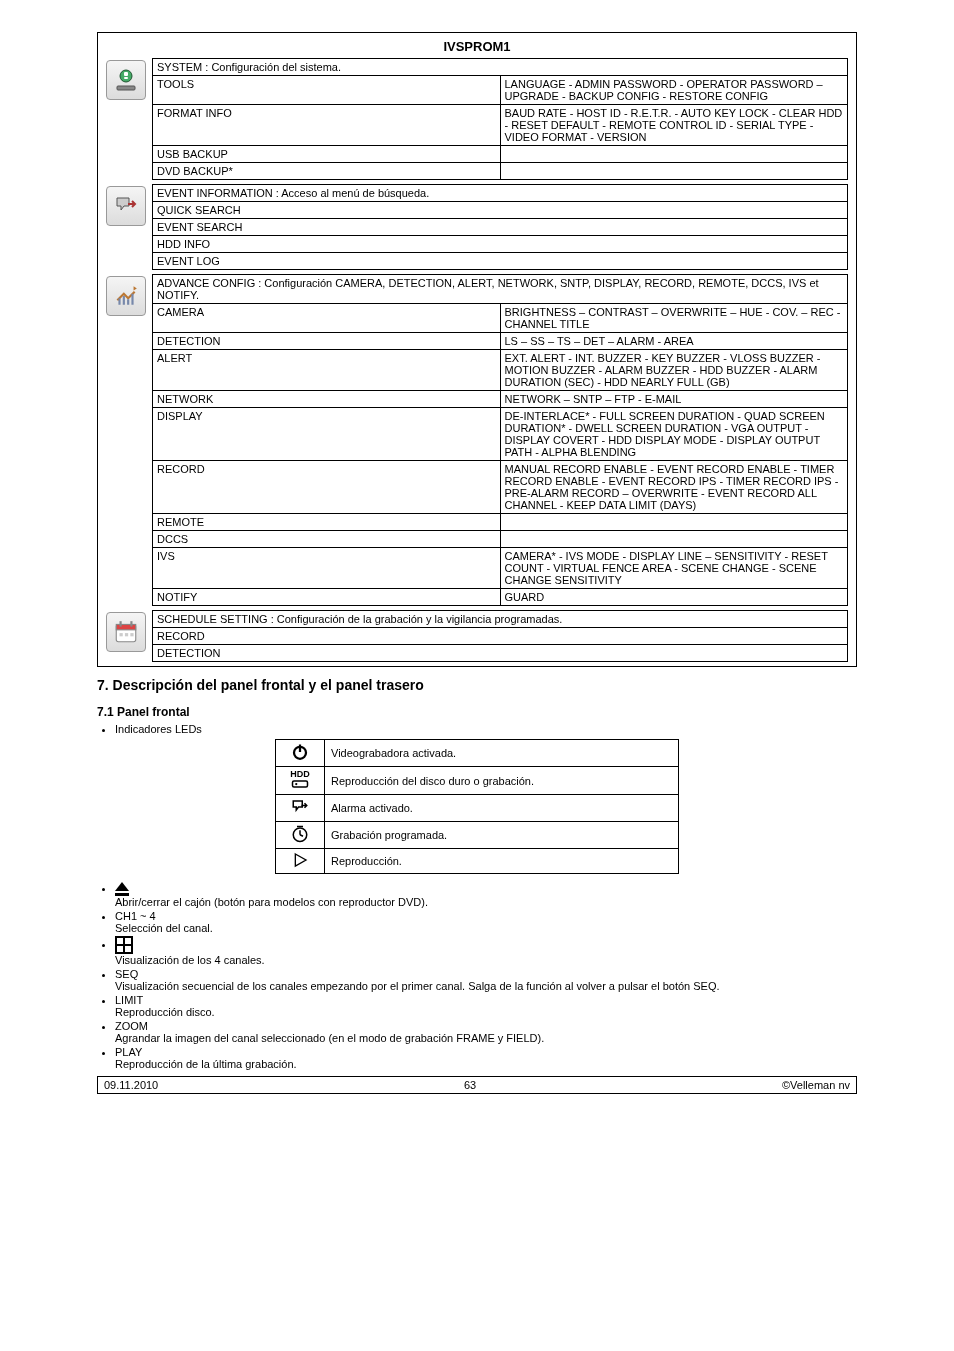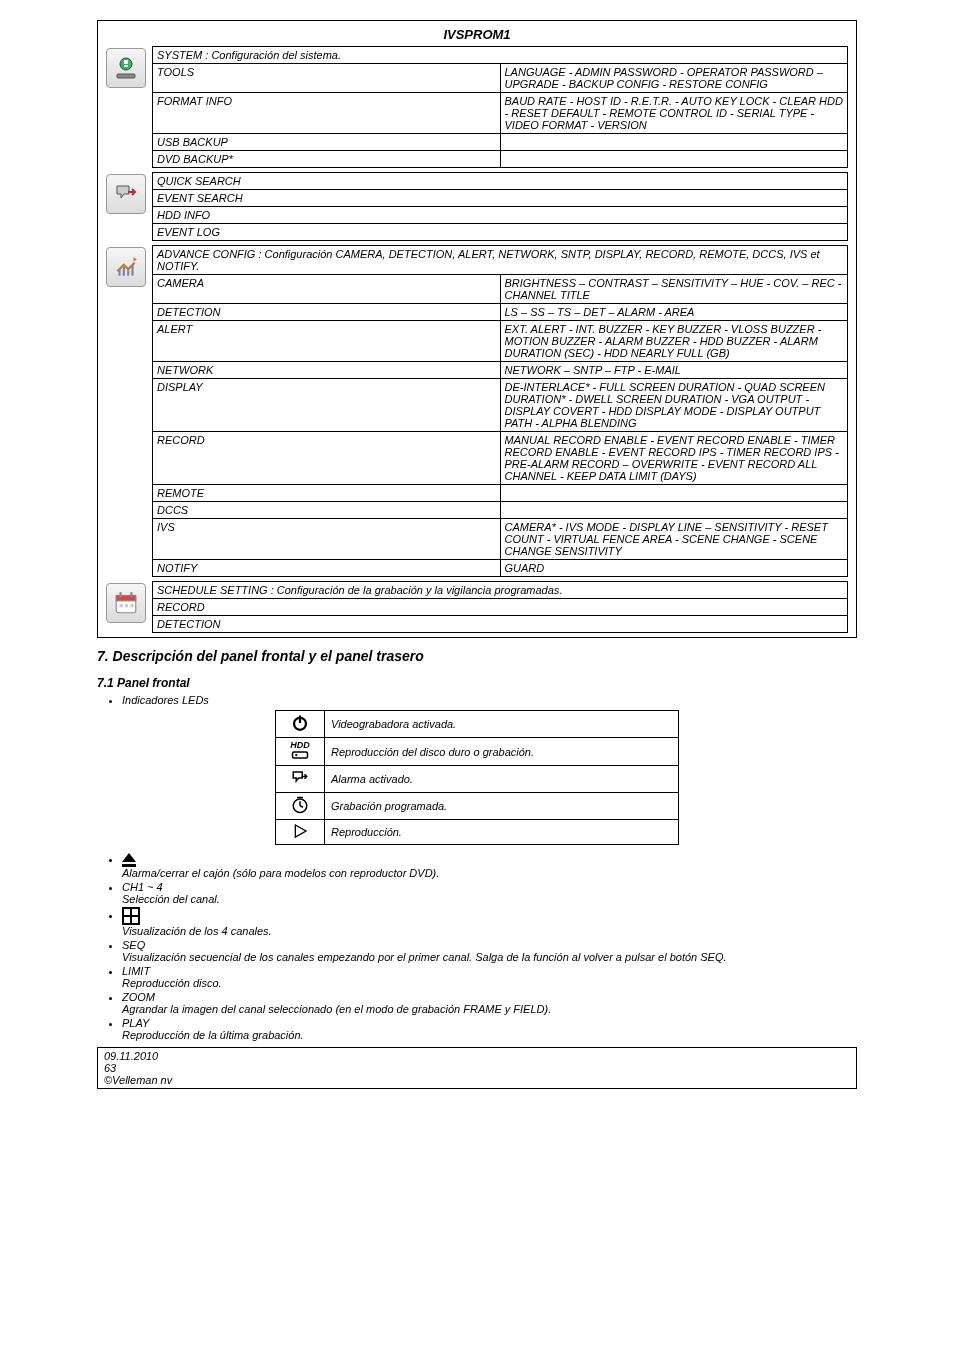--- a/index.html
+++ b/index.html
@@ -6,22 +6,21 @@
     font-family: Verdana, Arial, sans-serif;
     font-size: 11px;
     margin: 0;
     padding: 0;
     background: #fff;
     color: #000;
   }
   .page {
     width: 760px;
     margin: 0 auto;
-    padding: 20px 10px;
-    font-style: italic;
+    padding: 32px 10px;
   }
   .outer {
     border: 1px solid #000;
     padding: 6px 8px 4px 8px;
   }
   .title {
     text-align: center;
     font-weight: bold;
     font-size: 13px;
     margin-bottom: 4px;
@@ -75,21 +74,21 @@
     font-size: 14px;
     font-weight: bold;
     margin: 10px 0 12px 0;
   }
   h3.subsect {
     font-size: 12px;
     font-weight: bold;
     margin: 4px 0;
   }
   ul.bul {
-    margin: 2px 0 2px 25px;
+    margin: 2px 0 2px 18px;
     padding: 0;
   }
   ul.bul > li {
     margin-bottom: 2px;
   }
   .led-table {
     border-collapse: collapse;
     margin: 4px auto 8px auto;
     width: 404px;
   }
@@ -103,21 +102,20 @@
     width: 36px;
     text-align: center;
   }
   .footer {
     border: 1px solid #000;
     display: flex;
     justify-content: space-between;
     padding: 2px 6px;
     margin-top: 6px;
     font-size: 11px;
-    flex-direction: column;
   }
   .quad-icon {
     display:inline-block;
     width:14px;height:14px;
     border:2px solid #000;
     position:relative;
     vertical-align:middle;
   }
   .quad-icon::before {
     content:"";position:absolute;left:50%;top:0;bottom:0;width:2px;background:#000;transform:translateX(-50%);
@@ -183,20 +181,23 @@
         <div class="icon-box">
           <svg width="24" height="24" viewBox="0 0 24 24">
               <path d="M3 4 L15 4 L15 12 L10 12 L7 16 L7 12 L3 12 Z" fill="#ccc" stroke="#555"></path>
               <path d="M18 7 L21 10 L18 13 M14 10 L21 10" stroke="#a33" stroke-width="2" fill="none"></path>
             </svg>
         </div>
       </div>
       <div class="content-col">
         <table class="tbl">
           <tbody>
+              <tr>
+                <td>EVENT INFORMATION : Acceso al menú de búsqueda.</td>
+              </tr>
           <tr>
                 <td>QUICK SEARCH</td>
               </tr>
           <tr>
                 <td>EVENT SEARCH</td>
               </tr>
           <tr>
                 <td>HDD INFO</td>
               </tr>
           <tr>
@@ -218,21 +219,21 @@
         </div>
       </div>
       <div class="content-col">
         <table class="tbl">
           <tbody>
               <tr>
                 <td colspan="2" class="justify">ADVANCE CONFIG : Configuración CAMERA, DETECTION, ALERT, NETWORK, SNTP, DISPLAY, RECORD, REMOTE, DCCS, IVS et NOTIFY.</td>
               </tr>
           <tr>
                 <td class="col-left">CAMERA</td>
-                <td>BRIGHTNESS – CONTRAST – SENSITIVITY – HUE - COV. – REC - CHANNEL TITLE</td>
+                <td>BRIGHTNESS – CONTRAST – OVERWRITE – HUE - COV. – REC - CHANNEL TITLE</td>
               </tr>
           <tr>
                 <td class="col-left">DETECTION</td>
                 <td>LS – SS – TS – DET – ALARM - AREA</td>
               </tr>
           <tr>
                 <td class="col-left">ALERT</td>
                 <td>EXT. ALERT - INT. BUZZER - KEY BUZZER - VLOSS BUZZER - MOTION BUZZER - ALARM BUZZER - HDD BUZZER - ALARM DURATION (SEC) - HDD NEARLY FULL (GB)</td>
               </tr>
           <tr>
@@ -341,21 +342,21 @@
     <tr>
       <td class="led-ic"><svg width="16" height="16" viewBox="0 0 24 24">
               <path d="M5 3 L21 12 L5 21 Z" fill="none" stroke="#000" stroke-width="2"></path>
             </svg></td>
       <td>Reproducción.</td>
     </tr>
   </tbody>
     </table>
 
   <ul class="bul">
-    <li><span class="eject-icon"></span><br><span>Alarma/cerrar el cajón (sólo para modelos con reproductor DVD).</span></li>
+    <li><span class="eject-icon"></span><br><span>Abrir/cerrar el cajón (botón para modelos con reproductor DVD).</span></li>
     <li><span>CH1 ~ 4</span><br><span>Selección del canal.</span></li>
     <li><span class="quad-icon"></span><br><span>Visualización de los 4 canales.</span></li>
     <li><span>SEQ</span><br><span>Visualización secuencial de los canales empezando por el primer canal. Salga de la función al volver a pulsar el botón SEQ.</span></li>
     <li><span>LIMIT</span><br><span>Reproducción disco.</span></li>
     <li><span>ZOOM</span><br><span>Agrandar la imagen del canal seleccionado (en el modo de grabación FRAME y FIELD).</span></li>
     <li><span>PLAY</span><br><span>Reproducción de la última grabación.</span></li>
   </ul>
 
   <div class="footer">
     <span>09.11.2010</span>

